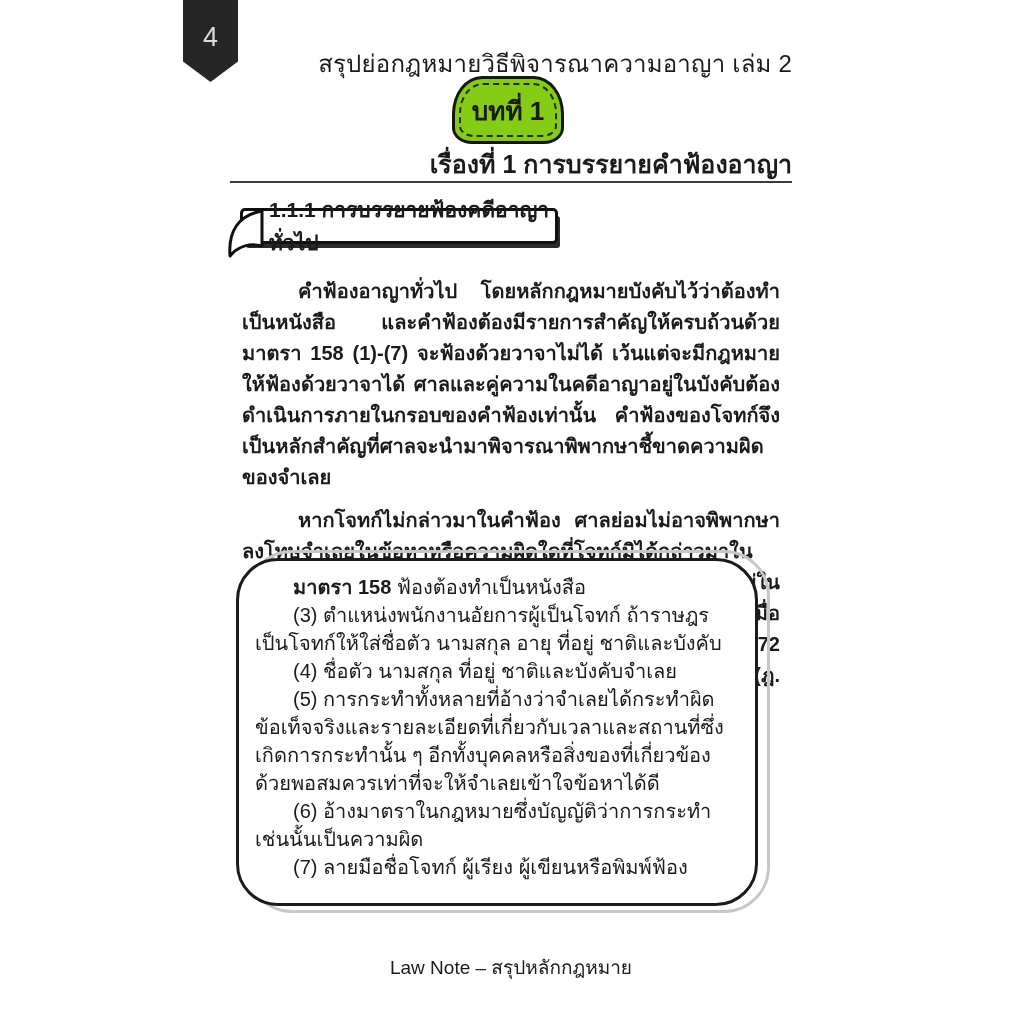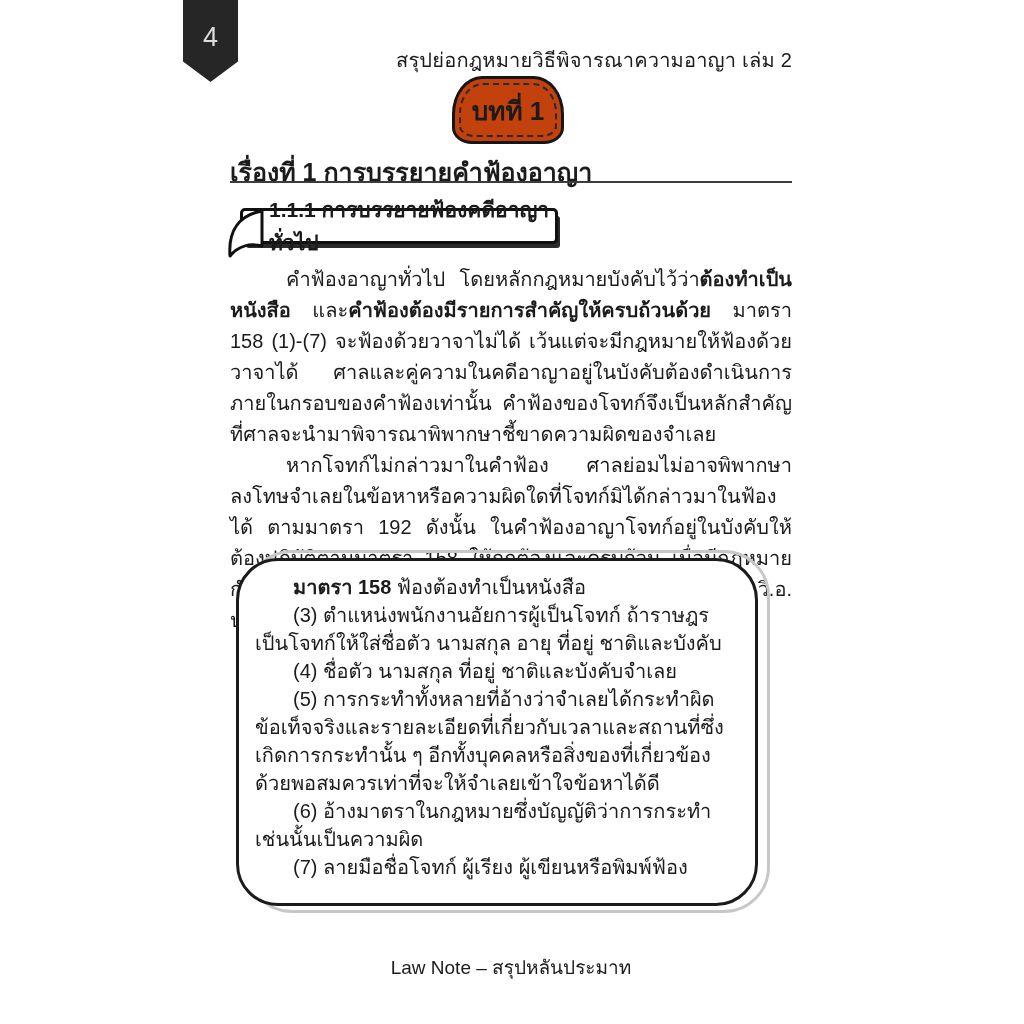--- a/index.html
+++ b/index.html
@@ -12,39 +12,39 @@
   .page-tab{
     position:absolute;left:183px;top:0;width:55px;height:82px;
     background:#262626;color:#dcdcdc;
     clip-path:polygon(0 0,100% 0,100% 75%,50% 100%,0 75%);
     display:flex;justify-content:center;align-items:flex-start;
     font-size:27px;padding-top:22px;box-sizing:border-box;
   }
   
   .running-header{
     position:absolute;left:230px;top:44px;width:562px;
-    text-align:right;font-size:20px;letter-spacing:0.2px;
+    text-align:right;font-size:24px;letter-spacing:0.2px;
   }
   
   .chapter-badge{
     position:absolute;left:452px;top:76px;width:106px;height:62px;
-    border:3px solid #161616;background:#c2410c;
+    border:3px solid #161616;background:#84cc16;
     border-radius:30px 30px 20px 20px / 38px 38px 16px 16px;
     display:flex;align-items:center;justify-content:center;
     font-size:26px;font-weight:bold;
   }
   .chapter-badge::before{
     content:"";position:absolute;inset:4px;
     border:2px dashed #2a2a2a;
     border-radius:24px 24px 15px 15px / 30px 30px 11px 11px;
   }
   
   .main-title{
-    position:absolute;left:230px;top:152px;width:562px;
-    text-align:left;font-size:25px;font-weight:bold;
+    position:absolute;left:230px;top:144px;width:562px;
+    text-align:right;font-size:25px;font-weight:bold;
   }
   .title-rule{
     position:absolute;left:230px;top:181px;width:562px;height:0;
     border-top:2px solid #3c3c3c;
   }
   
   .section-box{
     position:absolute;left:240px;top:208px;width:318px;height:36px;
     border:3px solid #101010;background:#fff;border-radius:5px;
     box-shadow:4px 6px 0 -2px #2b2b2b;
@@ -53,21 +53,21 @@
   }
   .section-box .curl{
     position:absolute;left:-21px;top:-5px;width:46px;height:58px;
   }
   
   .body-text{
     position:absolute;left:230px;top:264px;width:562px;
     font-size:20px;line-height:31px;text-align:justify;
     overflow-wrap:break-word;
   }
-  .body-text p{margin:0;text-indent:56px;}
+  .body-text p{margin:12px;text-indent:56px;font-weight:bold;}
   
   .statute-wrap{position:absolute;left:236px;top:550px;width:522px;}
   .statute-shadow{
     position:absolute;left:10px;top:0;right:-12px;bottom:-7px;
     border:3px solid #c7c7c7;border-radius:46px;
   }
   .statute-box{
     position:relative;margin-top:8px;width:522px;box-sizing:border-box;
     background:#fff;border:3px solid #1b1b1b;border-radius:42px;
     padding:12px 18px 16px 16px;min-height:348px;
@@ -113,13 +113,13 @@
   <div class="statute-box">
     <div class="law-line"><b>มาตรา 158</b><span> ฟ้องต้องทำเป็นหนังสือ</span></div>
     <div class="law-line">(3) ตำแหน่งพนักงานอัยการผู้เป็นโจทก์ ถ้าราษฎรเป็นโจทก์ให้ใส่ชื่อตัว นามสกุล อายุ ที่อยู่ ชาติและบังคับ</div>
     <div class="law-line">(4) ชื่อตัว นามสกุล ที่อยู่ ชาติและบังคับจำเลย</div>
     <div class="law-line">(5) การกระทำทั้งหลายที่อ้างว่าจำเลยได้กระทำผิด ข้อเท็จจริงและรายละเอียดที่เกี่ยวกับเวลาและสถานที่ซึ่งเกิดการกระทำนั้น ๆ อีกทั้งบุคคลหรือสิ่งของที่เกี่ยวข้องด้วยพอสมควรเท่าที่จะให้จำเลยเข้าใจข้อหาได้ดี</div>
     <div class="law-line">(6) อ้างมาตราในกฎหมายซึ่งบัญญัติว่าการกระทำเช่นนั้นเป็นความผิด</div>
     <div class="law-line">(7) ลายมือชื่อโจทก์ ผู้เรียง ผู้เขียนหรือพิมพ์ฟ้อง</div>
   </div>
 </div>
 
-<div class="page-footer">Law Note – สรุปหลันประมาท</div>
+<div class="page-footer">Law Note – สรุปหลักกฎหมาย</div>
 
 </body></html>

